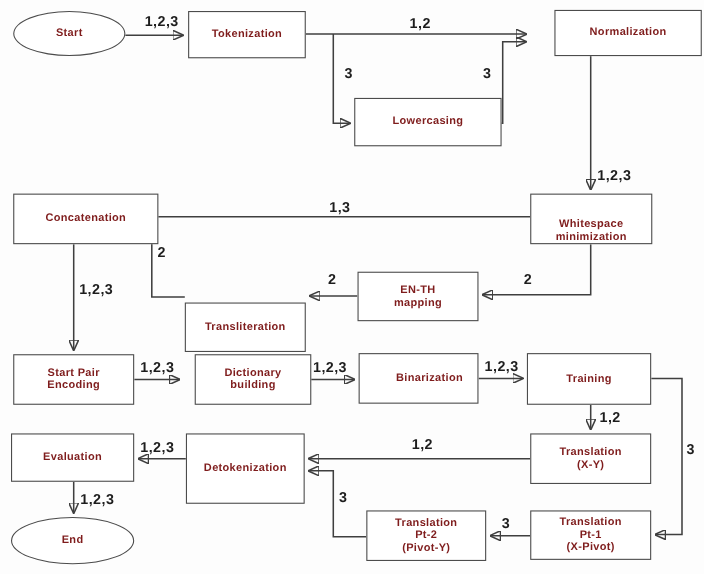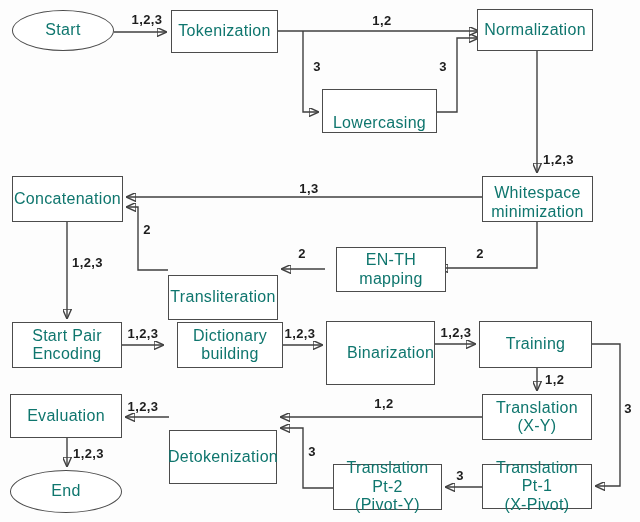--- a/index.html
+++ b/index.html
@@ -7,47 +7,47 @@
     position:relative; width:640px; height:522px;
     background:#fdfdfd; overflow:hidden;
     font-family:"Liberation Sans", sans-serif;
   }
   .wires { position:absolute; left:0; top:0; z-index:0; }
   .wires path { fill:none; stroke:#3f3f3f; stroke-width:1.4; }
   .node {
     position:absolute; z-index:1; box-sizing:border-box;
     display:flex; align-items:center; justify-content:center;
     background:#ffffff; border:1.5px solid #4c4c4c;
-    color:#0f766e; font-weight:normal; font-size:16px;
+    color:#7f1d1d; font-weight:bold; font-size:10px;
     line-height:1.15; letter-spacing:0.3px; text-align:center;
   }
   .node span { white-space:pre-line; }
   .ellipse { border-radius:50%; }
   .elabel {
     position:absolute; z-index:2; color:#1d1d1d;
     font-weight:bold; font-size:13px; letter-spacing:0.4px;
     text-align:center;
   }
   .la-left { text-align:left; }
 
   
   .n-start          { left:12px;  top:10px;  width:102px; height:41px; }
   .n-tokenization   { left:171px; top:10px;  width:107px; height:43px; }
-  .n-normalization  { left:477px; top:9px;   width:116px; height:42px; }
-  .n-lowercasing    { left:322px; top:89px;  width:115px; height:44px;align-items:flex-end; }
-  .n-concatenation  { left:12px;  top:176px; width:111px; height:46px; }
+  .n-normalization  { left:504px; top:9px;   width:134px; height:42px; }
+  .n-lowercasing    { left:322px; top:89px;  width:134px; height:44px; }
+  .n-concatenation  { left:12px;  top:176px; width:132px; height:46px; }
   .n-whitespace     { left:482px; top:176px; width:111px; height:46px;align-items:flex-end; }
   .n-transliteration{ left:168px; top:247px; width:110px; height:45px;margin-top:28px; }
-  .n-enth           { left:325px; top:247px; width:110px; height:45px;margin-left:11px; }
+  .n-enth           { left:325px; top:247px; width:110px; height:45px; }
   .n-bpe            { left:12px;  top:322px; width:110px; height:46px; }
   .n-dictionary     { left:177px; top:322px; width:106px; height:46px; }
-  .n-binarization   { left:326px; top:321px; width:109px; height:64px;padding-left:20px; }
+  .n-binarization   { left:326px; top:321px; width:109px; height:46px;padding-left:20px; }
   .n-training       { left:479px; top:321px; width:113px; height:47px; }
   .n-evaluation     { left:10px;  top:394px; width:112px; height:44px; }
-  .n-detokenization { left:169px; top:394px; width:108px; height:54px;margin-top:36px; }
+  .n-detokenization { left:169px; top:394px; width:108px; height:64px; }
   .n-translation-xy { left:482px; top:394px; width:110px; height:46px; }
   .n-translation-pt2{ left:333px; top:464px; width:109px; height:46px; }
   .n-translation-pt1{ left:482px; top:464px; width:110px; height:45px; }
   .n-end            { left:10px;  top:470px; width:112px; height:43px; }
 
   
   .l1  { left:119px; top:12px;  width:56px; }
   .l2  { left:362px; top:13px;  width:40px; }
   .l3  { left:306px; top:59px;  width:22px; }
   .l4  { left:432px; top:59px;  width:22px; }

